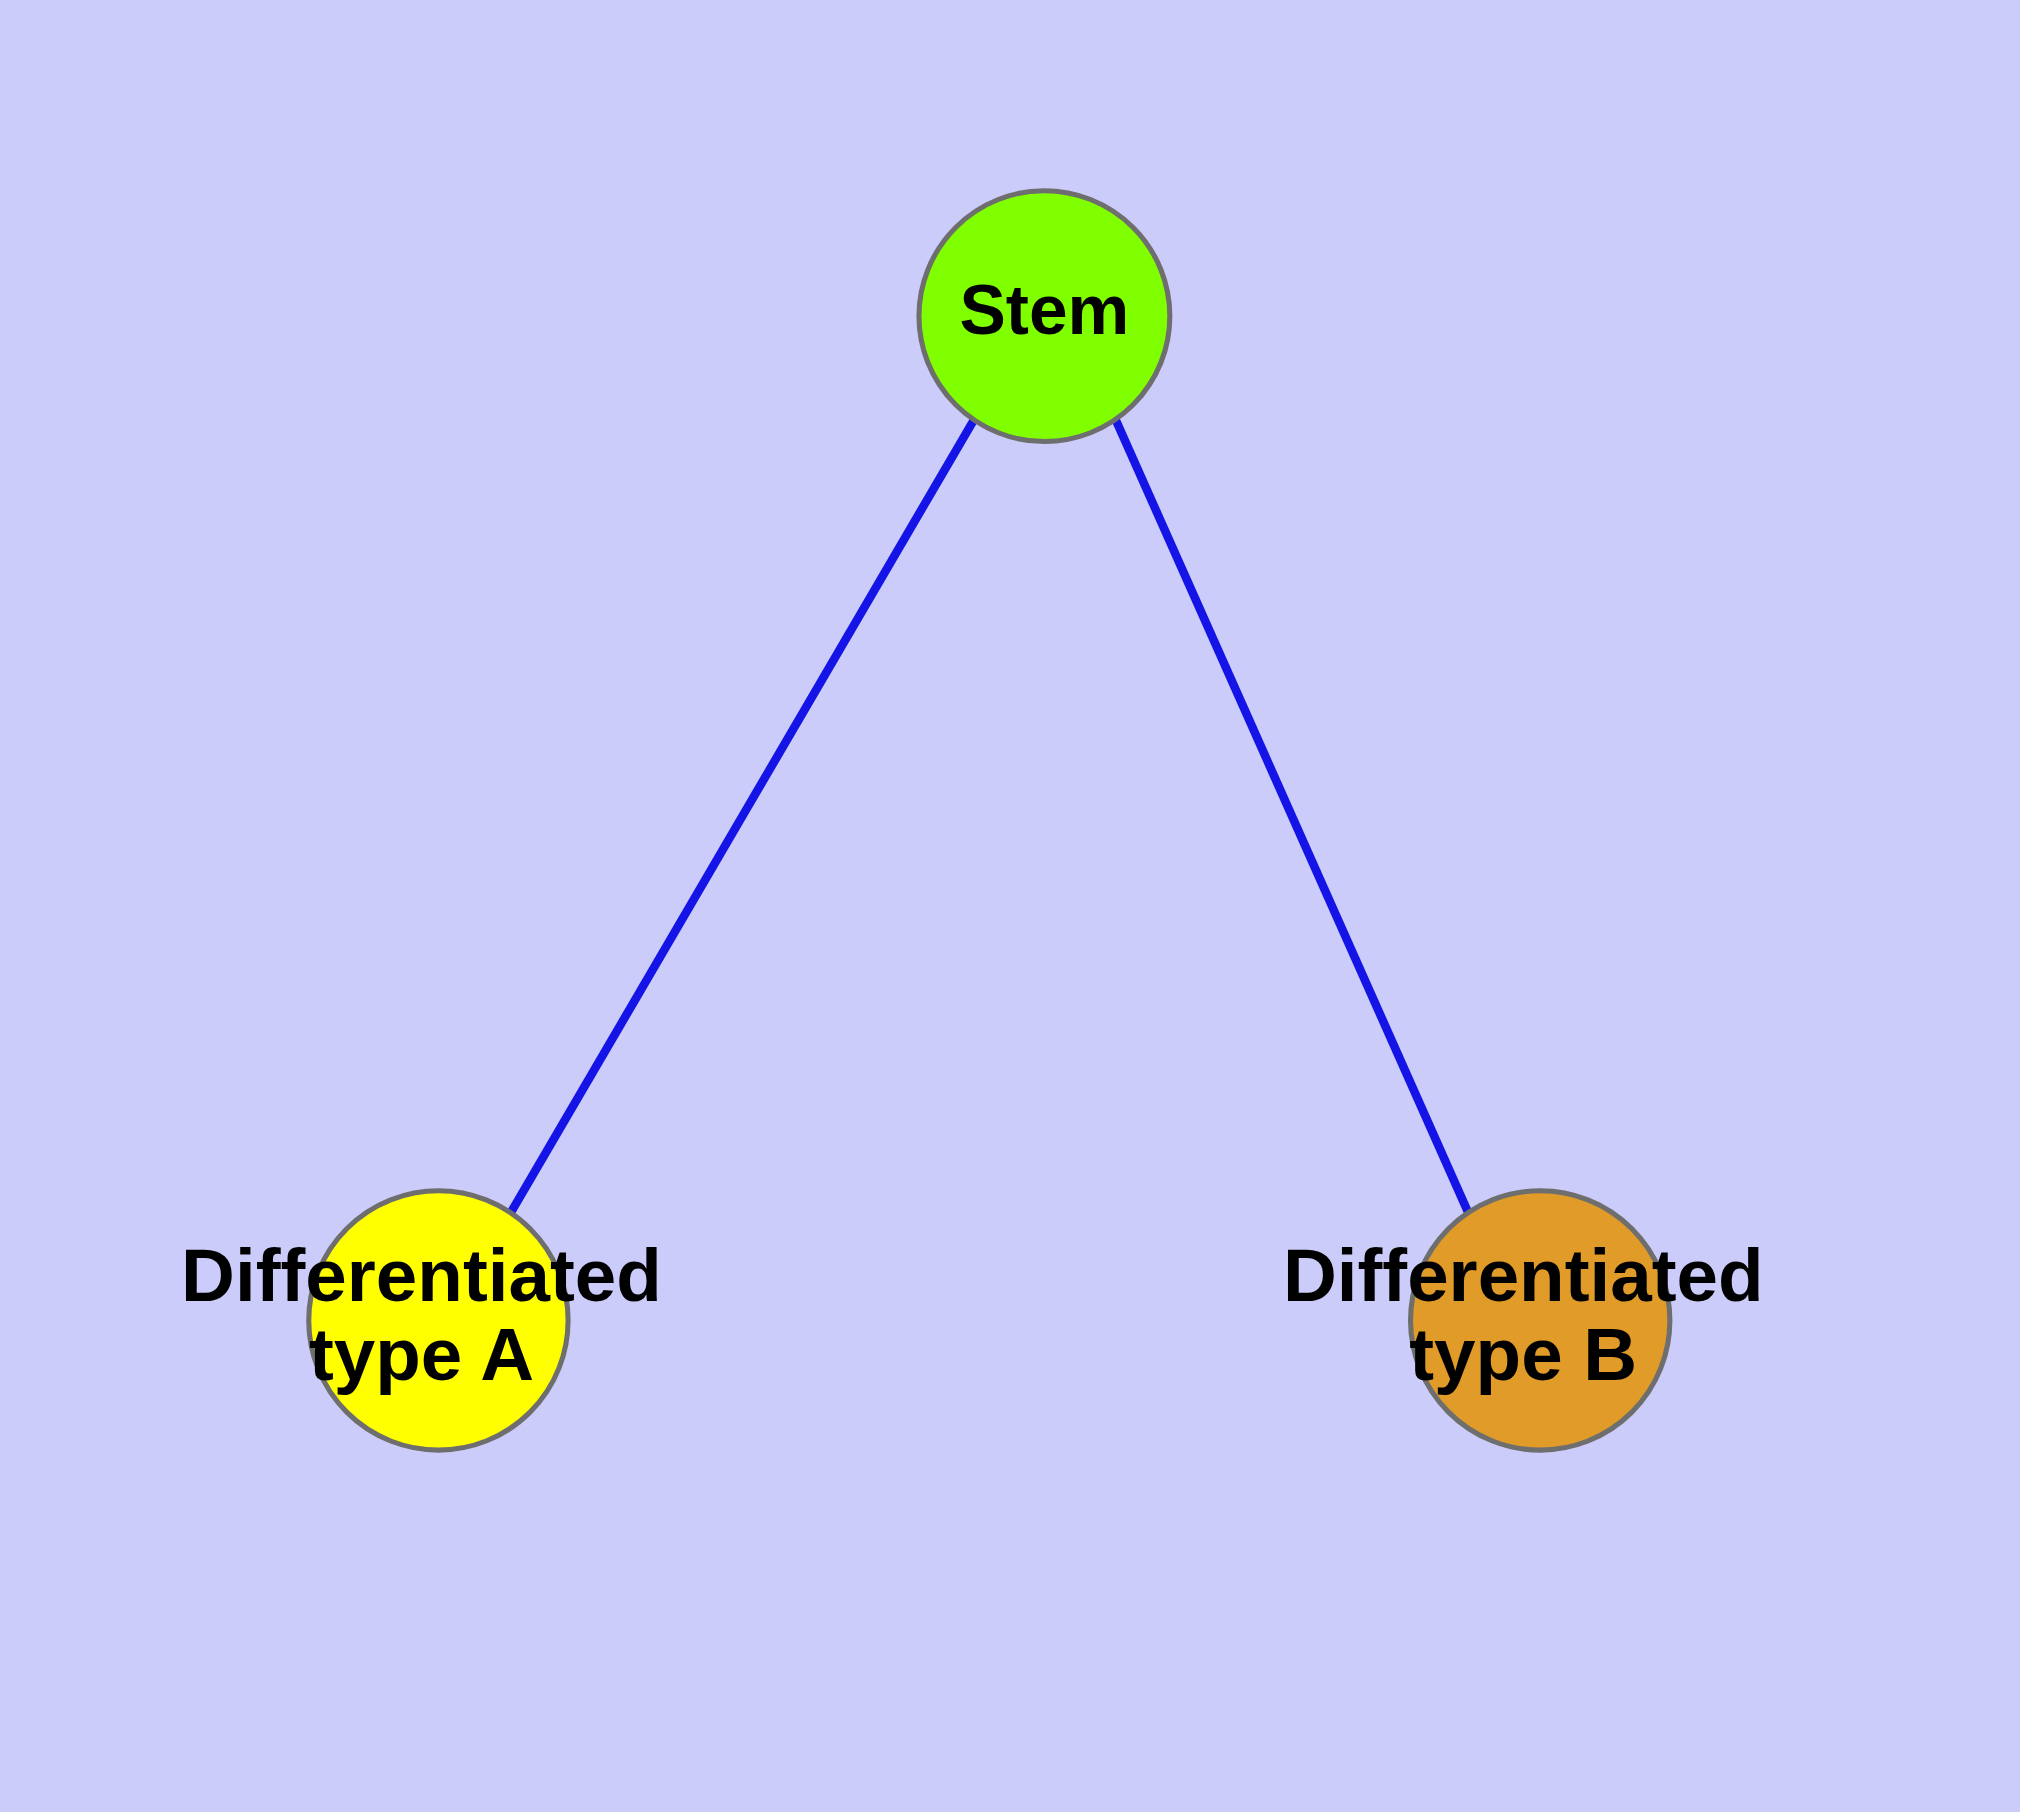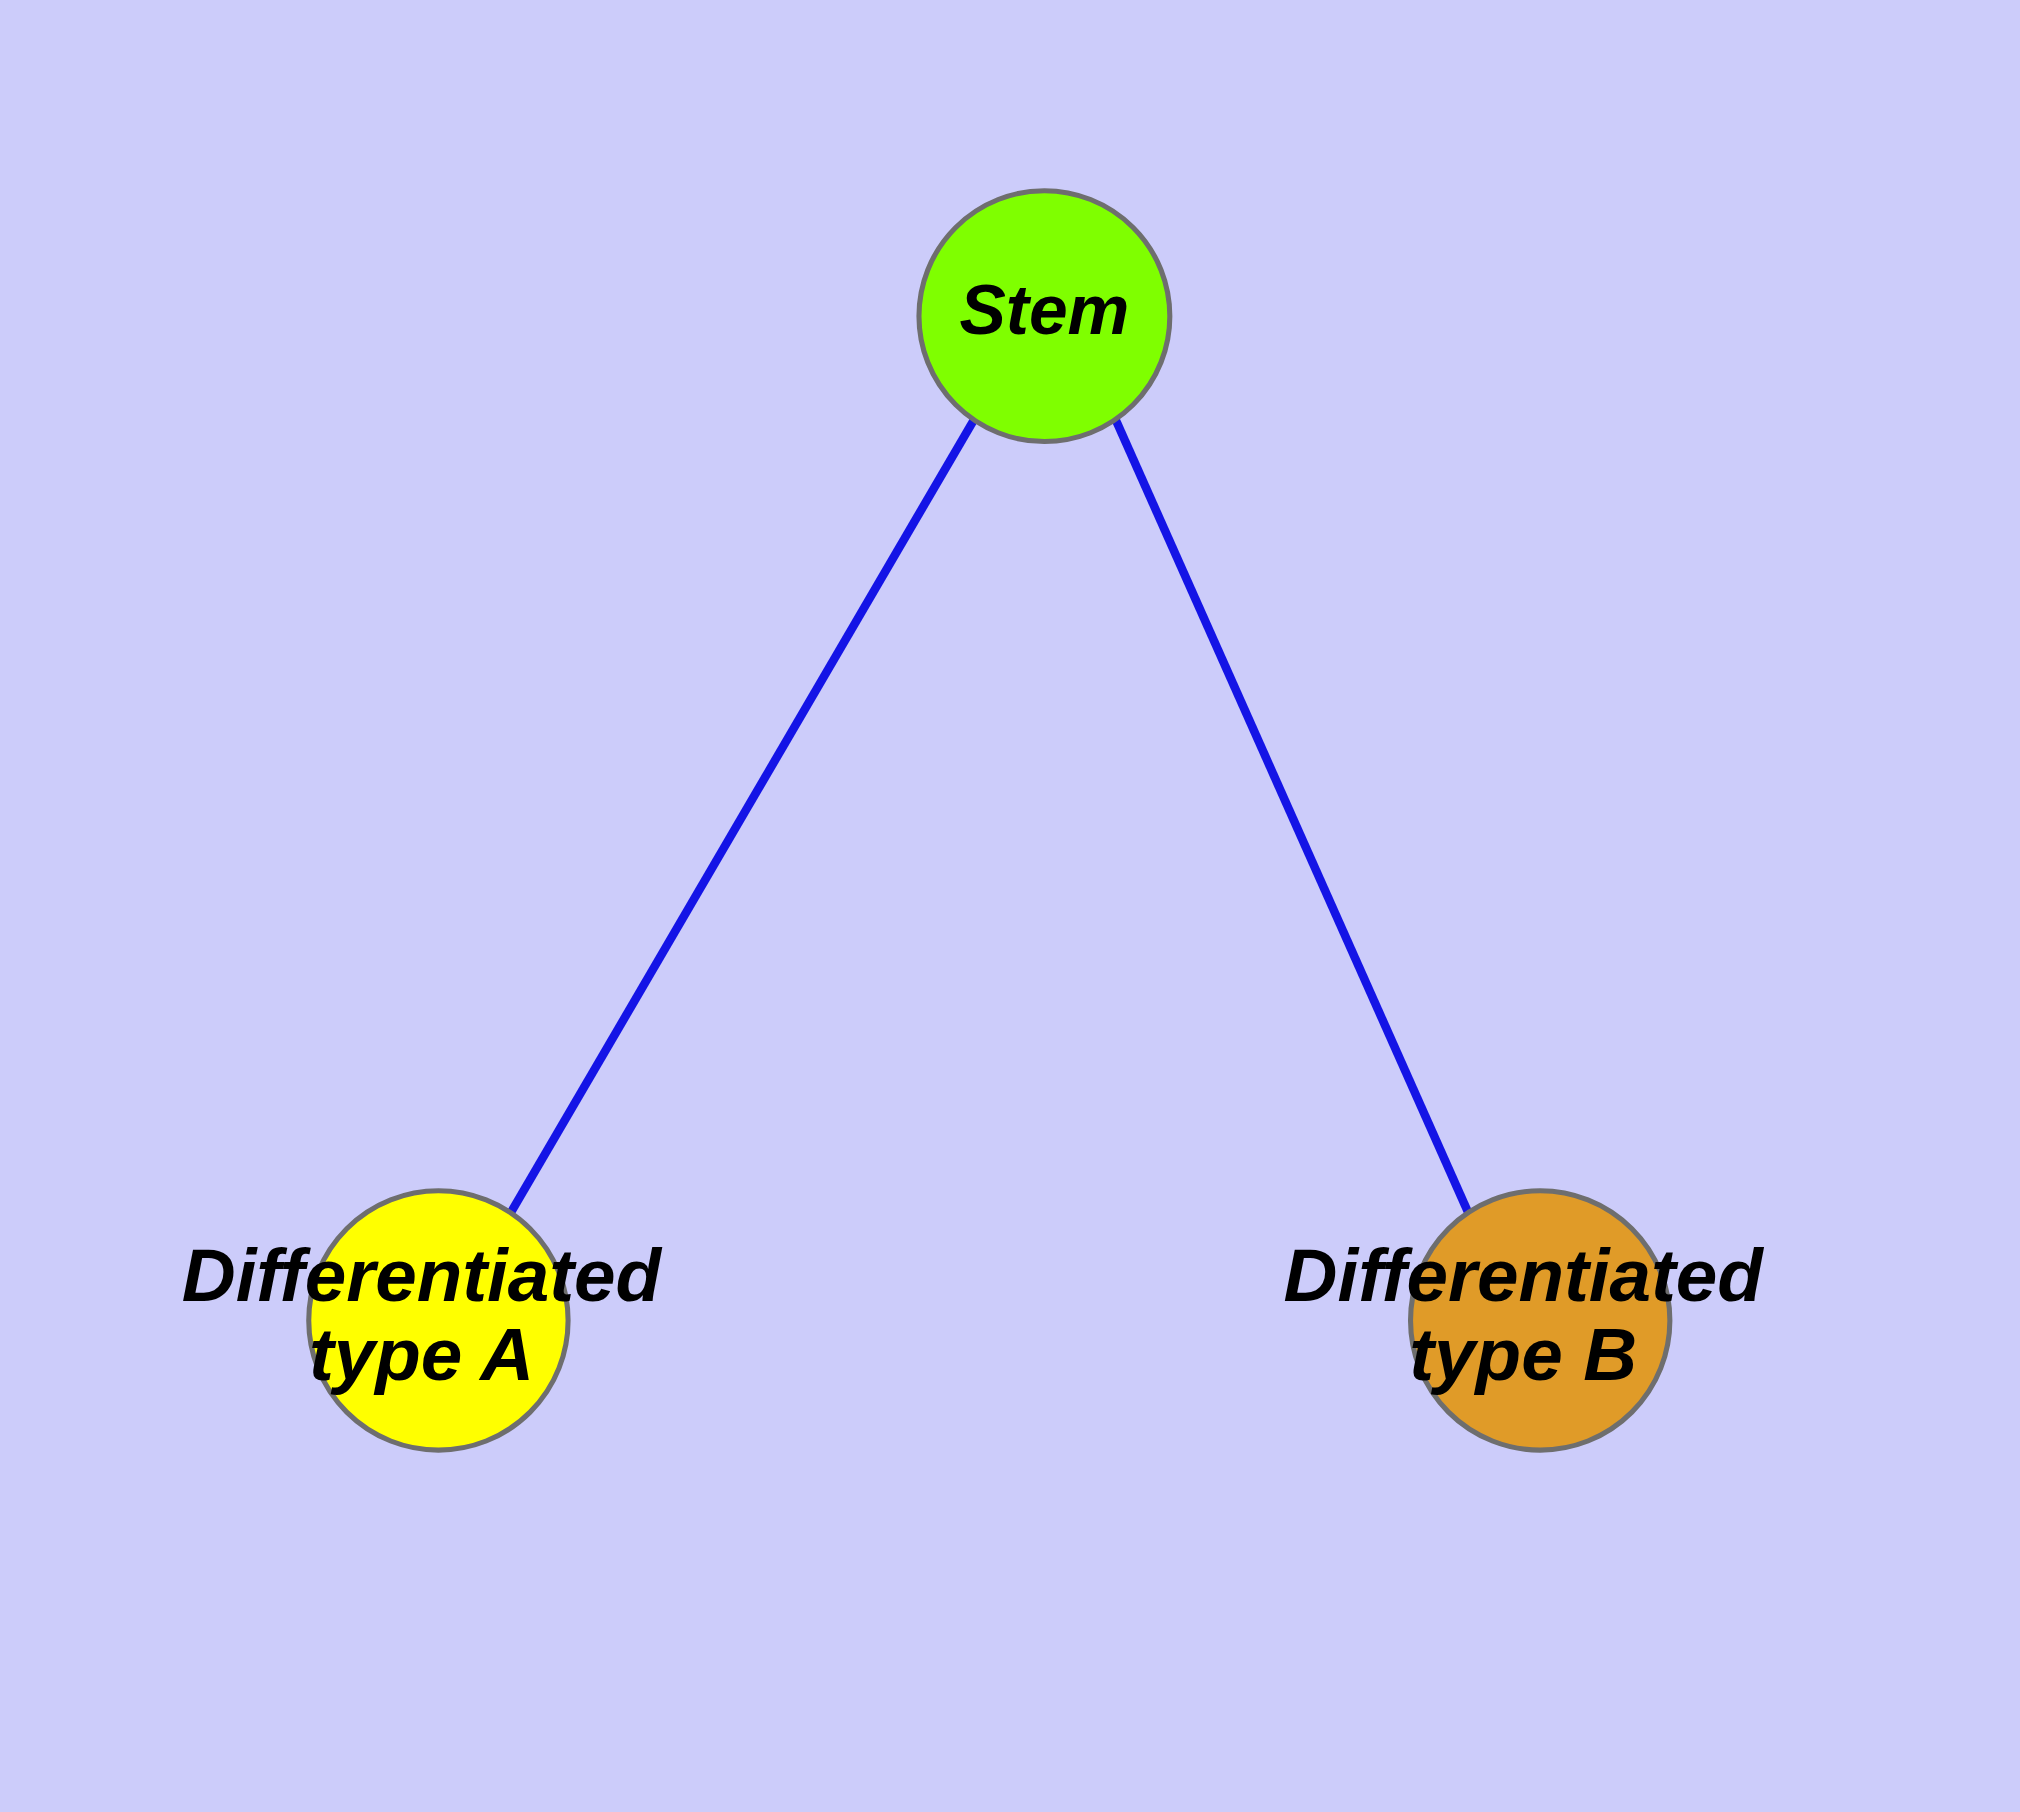--- a/index.html
+++ b/index.html
@@ -27,21 +27,21 @@
     fill: #000000;
     stroke: none;
     text-anchor: middle;
     dominant-baseline: middle;
     paint-order: stroke fill;
   }
 </style>
 </head>
 <body>
 
-<div id="stage" style="width: 2021px; height: 1812px; background: rgb(204, 204, 250); font-style: italic;">
+<div id="stage" style="width: 2021px; height: 1812px; background: rgb(204, 204, 250);">
   <svg id="graph-canvas" viewBox="0 0 2384 2138" xmlns="http://www.w3.org/2000/svg" style="width: 2021px; height: 1812px;">
     <rect id="bg-rect" x="0" y="0" width="2384" height="2138" fill="#ccccfa"></rect>
     <g id="edges-layer">
         <line x1="1149" y1="495" x2="600" y2="1435" stroke="#1414e6" stroke-width="10" stroke-linecap="butt"></line>
         <line x1="1316" y1="495" x2="1734" y2="1435" stroke="#1414e6" stroke-width="10" stroke-linecap="butt"></line>
       </g>
     <g id="nodes-layer">
         <circle cx="1232" cy="373" r="148" fill="#7fff00" stroke="#6e6e6e" stroke-width="6"></circle>
         <circle cx="517" cy="1558" r="153" fill="#ffff00" stroke="#6e6e6e" stroke-width="6"></circle>
         <circle cx="1817" cy="1558" r="153" fill="#e09b28" stroke="#6e6e6e" stroke-width="6"></circle>

